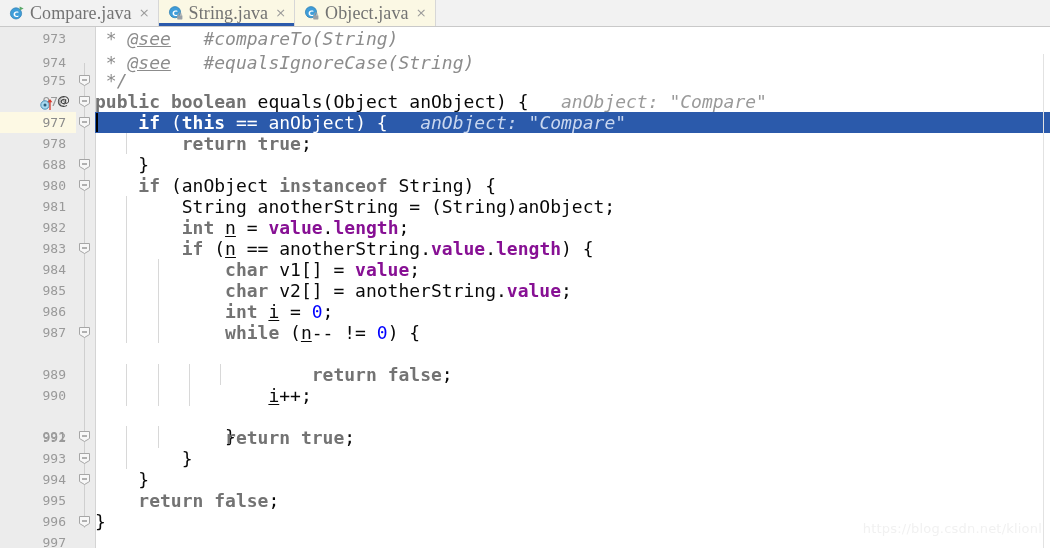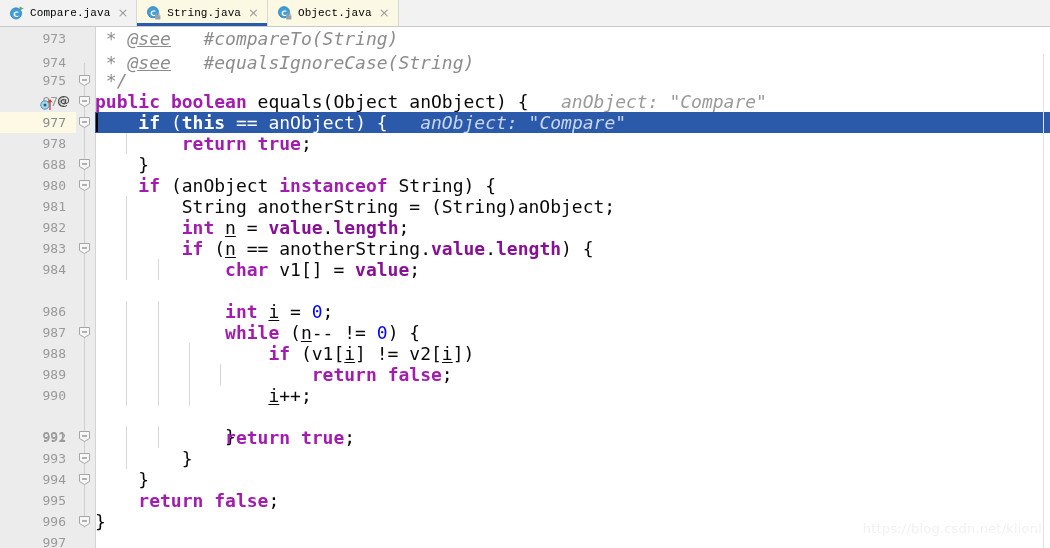--- a/index.html
+++ b/index.html
@@ -44,23 +44,23 @@
   .tab.tinted        { background: #fbf8e4; }
   .tab.active        { background: #fbf8e4; }
   .tab.active::after {
     content: "";
     position: absolute;
     left: 0; right: 0; bottom: 0;
     height: 3px;
     background: #2b5aab;
   }
   .tab-label {
-    font-family: Liberation Mono, monospace;
-    font-size: 11px;
-    color: #000000;
+    font-family: Liberation Serif, serif;
+    font-size: 18px;
+    color: #737373;
     letter-spacing: .1px;
   }
   .tab-close {
     font-family: "DejaVu Sans", sans-serif;
     font-size: 13px;
     color: #9a9a9a;
     line-height: 1;
     padding-left: 2px;
     margin-top: -1px;
   }
@@ -136,21 +136,21 @@
 
   
   .caret {
     position: absolute;
     left: 96px; top: 1px;
     width: 2px; height: 19px;
     background: #000000;
   }
 
   
-  .kw   { color: #a21caf; font-weight: bold; }
+  .kw   { color: #737373; font-weight: bold; }
   .num  { color: #0000ff; }
   .fld  { color: #871094; font-weight: bold; }
   .lv   { text-decoration: underline; text-underline-offset: 2px; }
   .cmt  { color: #8c8c8c; font-style: italic; }
   .cmt .tag { text-decoration: underline; }
   .hint { color: #9a9a9a; font-style: italic; }
   .row.cur .hint { color: #c9d7ef; }
   .row.cur .kw, .row.cur .num, .row.cur .fld { color: #ffffff; }
 
   
@@ -350,44 +350,43 @@
           </div>
           <div class="iguide" style="left:126.28px"></div>
           <div class="code">        <span class="kw">if</span> (<span class="lv">n</span> == anotherString.<span class="fld">value</span>.<span class="fld">length</span>) {</div>
         </div>
         <div class="row" style="top: 232px;">
           <div class="lnum">984</div>
           <div class="iguide" style="left:126.28px"></div>
           <div class="iguide" style="left:157.56px"></div>
           <div class="code">            <span class="kw">char</span> v1[] = <span class="fld">value</span>;</div>
         </div>
+        <div class="row" style="top: 253px;">
+          <div class="lnum">985</div>
+          <div class="iguide" style="left:126.28px"></div>
+          <div class="iguide" style="left:157.56px"></div>
+          <div class="code">            <span class="kw">char</span> v2[] = anotherString.<span class="fld">value</span>;</div>
+        </div>
         <div class="row" style="top: 274px;">
           <div class="lnum">986</div>
           <div class="iguide" style="left:126.28px"></div>
           <div class="iguide" style="left:157.56px"></div>
           <div class="code">            <span class="kw">int</span> <span class="lv">i</span> = <span class="num">0</span>;</div>
         </div>
         <div class="row" style="top: 295px;">
           <div class="lnum">987</div>
           <div class="g-fold">
             <svg width="11" height="11" viewBox="0 0 11 11">
               <path d="M0.5 0.5 h10 v7 l-5 3 l-5 -3 z" fill="#f7f7f7" stroke="#a6a6a6" stroke-width="1"></path>
               <path d="M3 5 h5" stroke="#6b6b6b" stroke-width="1"></path>
             </svg>
           </div>
           <div class="iguide" style="left:126.28px"></div>
           <div class="iguide" style="left:157.56px"></div>
           <div class="code">            <span class="kw">while</span> (<span class="lv">n</span>-- != <span class="num">0</span>) {</div>
-        </div>
-        <div class="row" style="top: 316px;">
-          <div class="lnum">988</div>
-          <div class="iguide" style="left:126.28px"></div>
-          <div class="iguide" style="left:157.56px"></div>
-          <div class="iguide" style="left:188.84px"></div>
-          <div class="code">                <span class="kw">if</span> (v1[<span class="lv">i</span>] != v2[<span class="lv">i</span>])</div>
         </div>
         <div class="row" style="top: 337px;">
           <div class="lnum">989</div>
           <div class="iguide" style="left:126.28px"></div>
           <div class="iguide" style="left:157.56px"></div>
           <div class="iguide" style="left:188.84px"></div>
           <div class="iguide" style="left:220.12px"></div>
           <div class="code">                    <span class="kw">return</span> <span class="kw">false</span>;</div>
         </div>
         <div class="row" style="top: 358px;">

